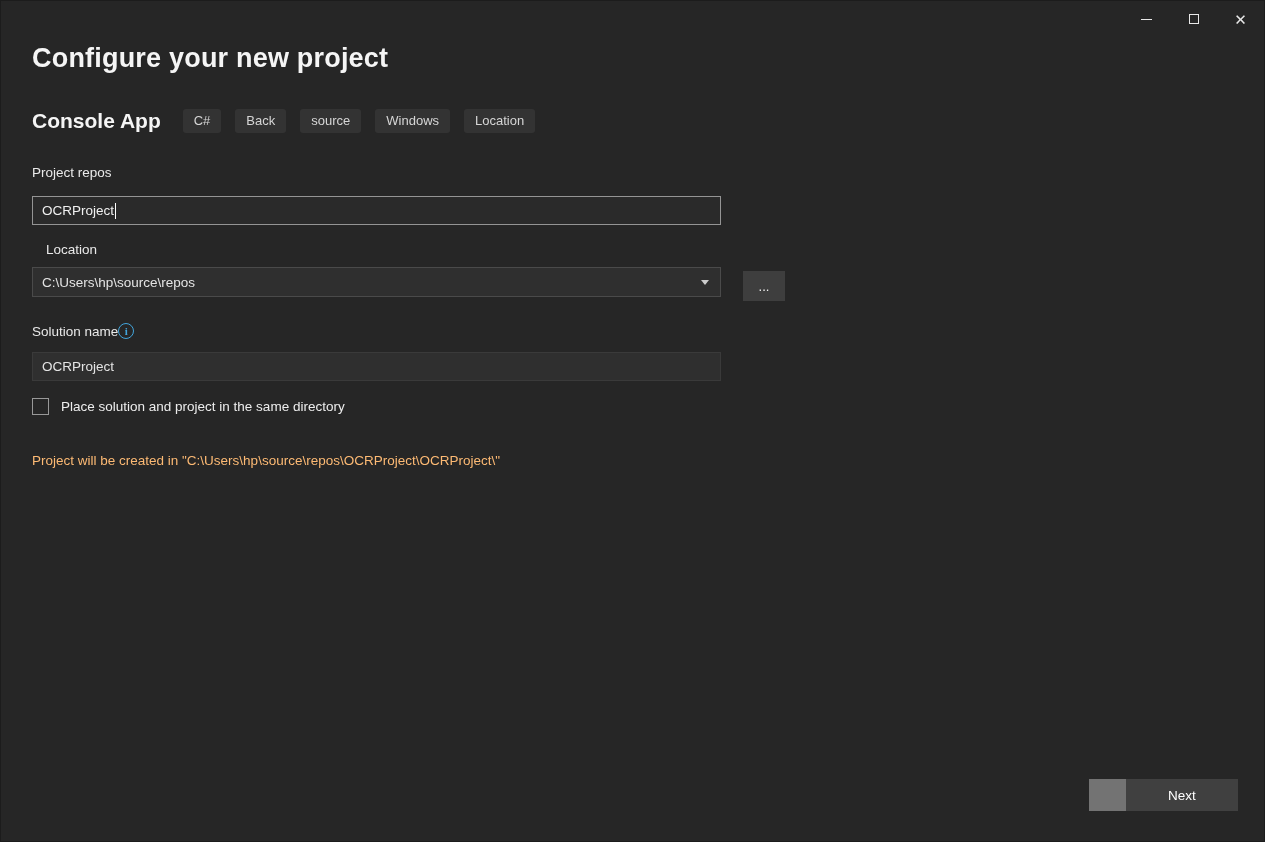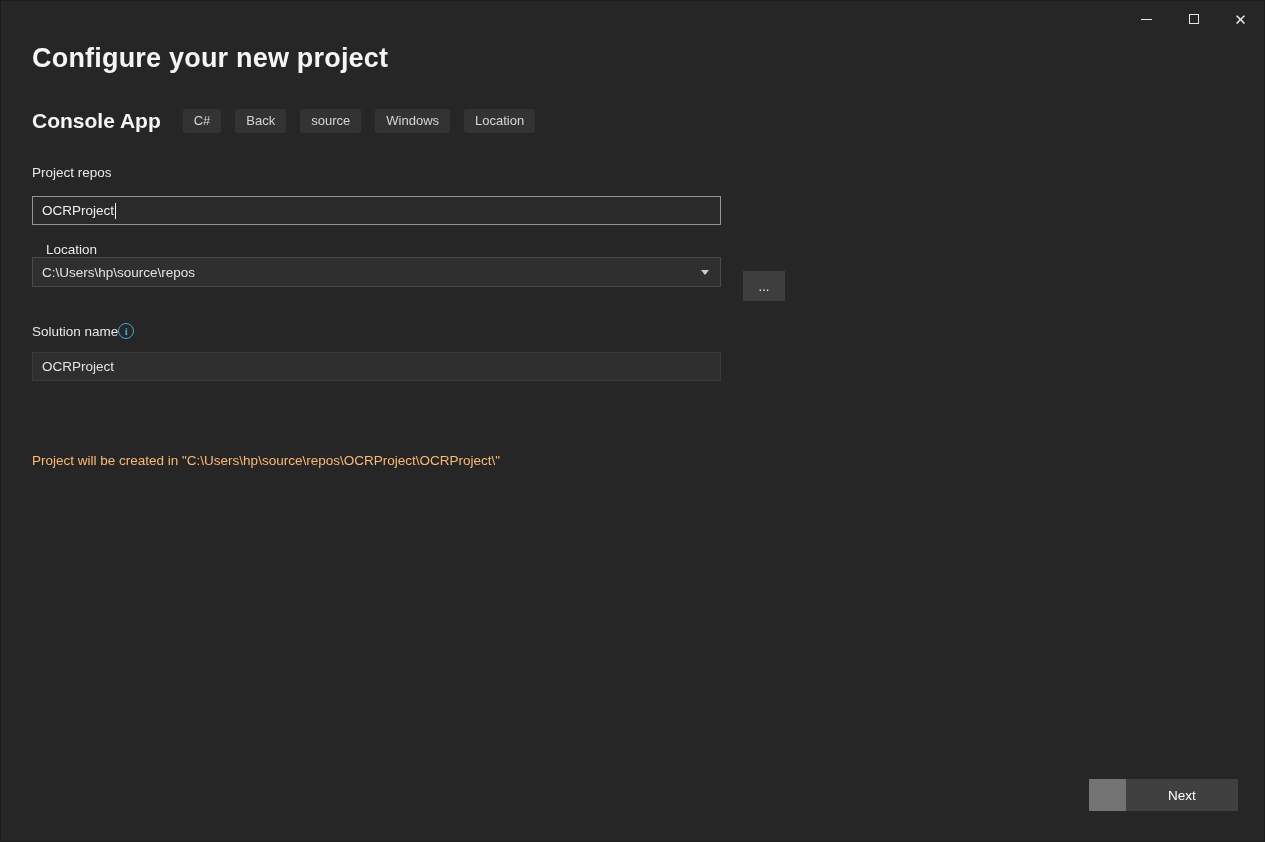--- a/index.html
+++ b/index.html
@@ -116,21 +116,21 @@
   .caret {
     width: 1px; height: 16px;
     background: #ffffff;
     margin-left: 1px;
     animation: blink 1.1s steps(1) infinite;
   }
   @keyframes blink { 50% { opacity: 0; } }
 
   .combobox {
     position: absolute;
-    left: 31px; top: 256px;
+    left: 31px; top: 266px;
     width: 689px; height: 30px;
     background: #2f2f2f;
     border: 1px solid #4a4a4a;
     display: flex;
     align-items: center;
     padding: 12px 9px;
     font-size: 13.5px;
     color: #e4e4e4;
   }
   .combo-text { flex: 1; }
@@ -244,19 +244,23 @@
   <div class="browse-btn">...</div>
 
   <div class="field-label lbl-solution">
     <span>Solution name</span>
     <span class="info-icon">i</span>
   </div>
   <div class="text-input input-solution">
     <span>OCRProject</span>
   </div>
 
+  <div class="checkbox-row">
+    <span class="checkbox"></span>
+    <span>Place solution and project in the same directory</span>
+  </div>
 
   <div class="created-in">Project will be created in "C:\Users\hp\source\repos\OCRProject\OCRProject\"</div>
 
   <div class="btn btn-back">Back</div>
   <div class="btn btn-next">Next</div>
 
 </div>
 
 </body></html>

